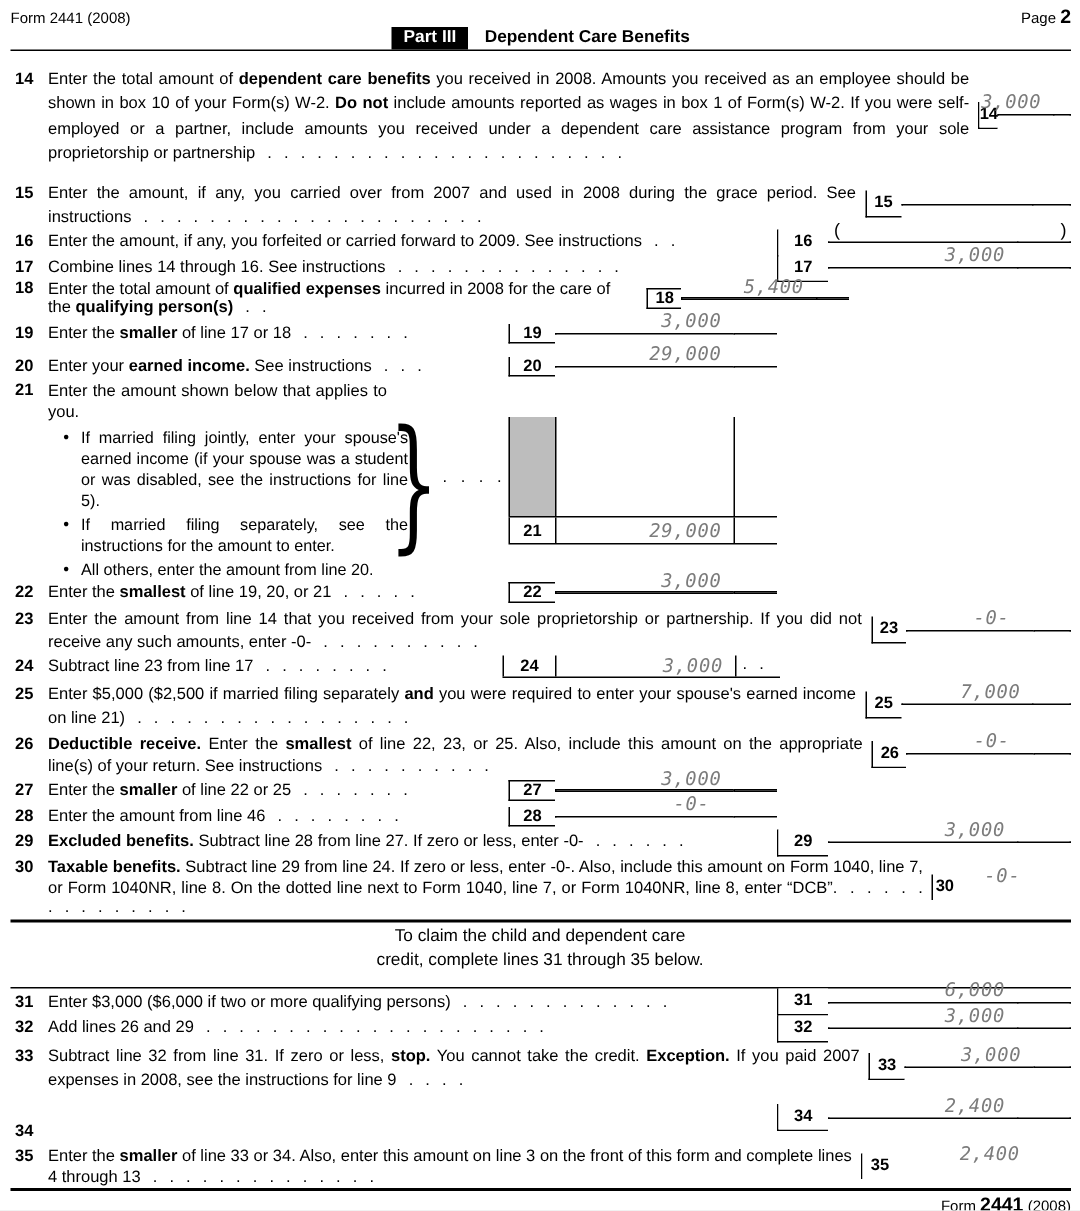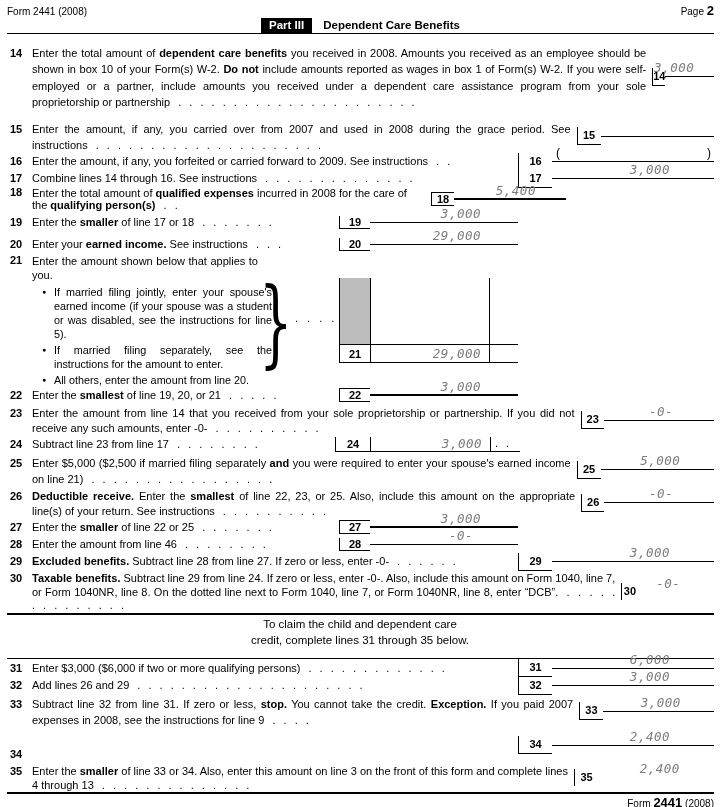--- a/index.html
+++ b/index.html
@@ -293,21 +293,21 @@
     <div class="row hb mt" style="height:35px">
       <div class="tc just" style="line-height:16px">
         <span class="ln">25</span>
         <span><span>Enter $5,000 ($2,500 if married filing separately </span><span style="font-weight: bold;">and</span><span> you were required to enter your spouse's earned income on line 21)</span><span class="dots"> . . . . . . . . . . . . . . . . .</span></span>
       </div>
       <div class="nc g">
           <div class="fill"></div>
           <div class="nbox">25</div>
         </div>
       <div class="ac">
-          <span class="val">5,000</span>
+          <span class="val">7,000</span>
         </div>
       <div class="cc"></div>
     </div>
 
     <div class="row hb mt" style="height:31px">
       <div class="tc just" style="line-height:14.5px">
         <span class="ln">26</span>
         <span><span style="font-weight: bold;">Deductible receive.</span><span> Enter the </span><span style="font-weight: bold;">smallest</span><span> of line 22, 23, or 25. Also, include this amount on the appropriate line(s) of your return. See instructions</span><span class="dots"> . . . . . . . . . .</span></span>
       </div>
       <div class="nc">

